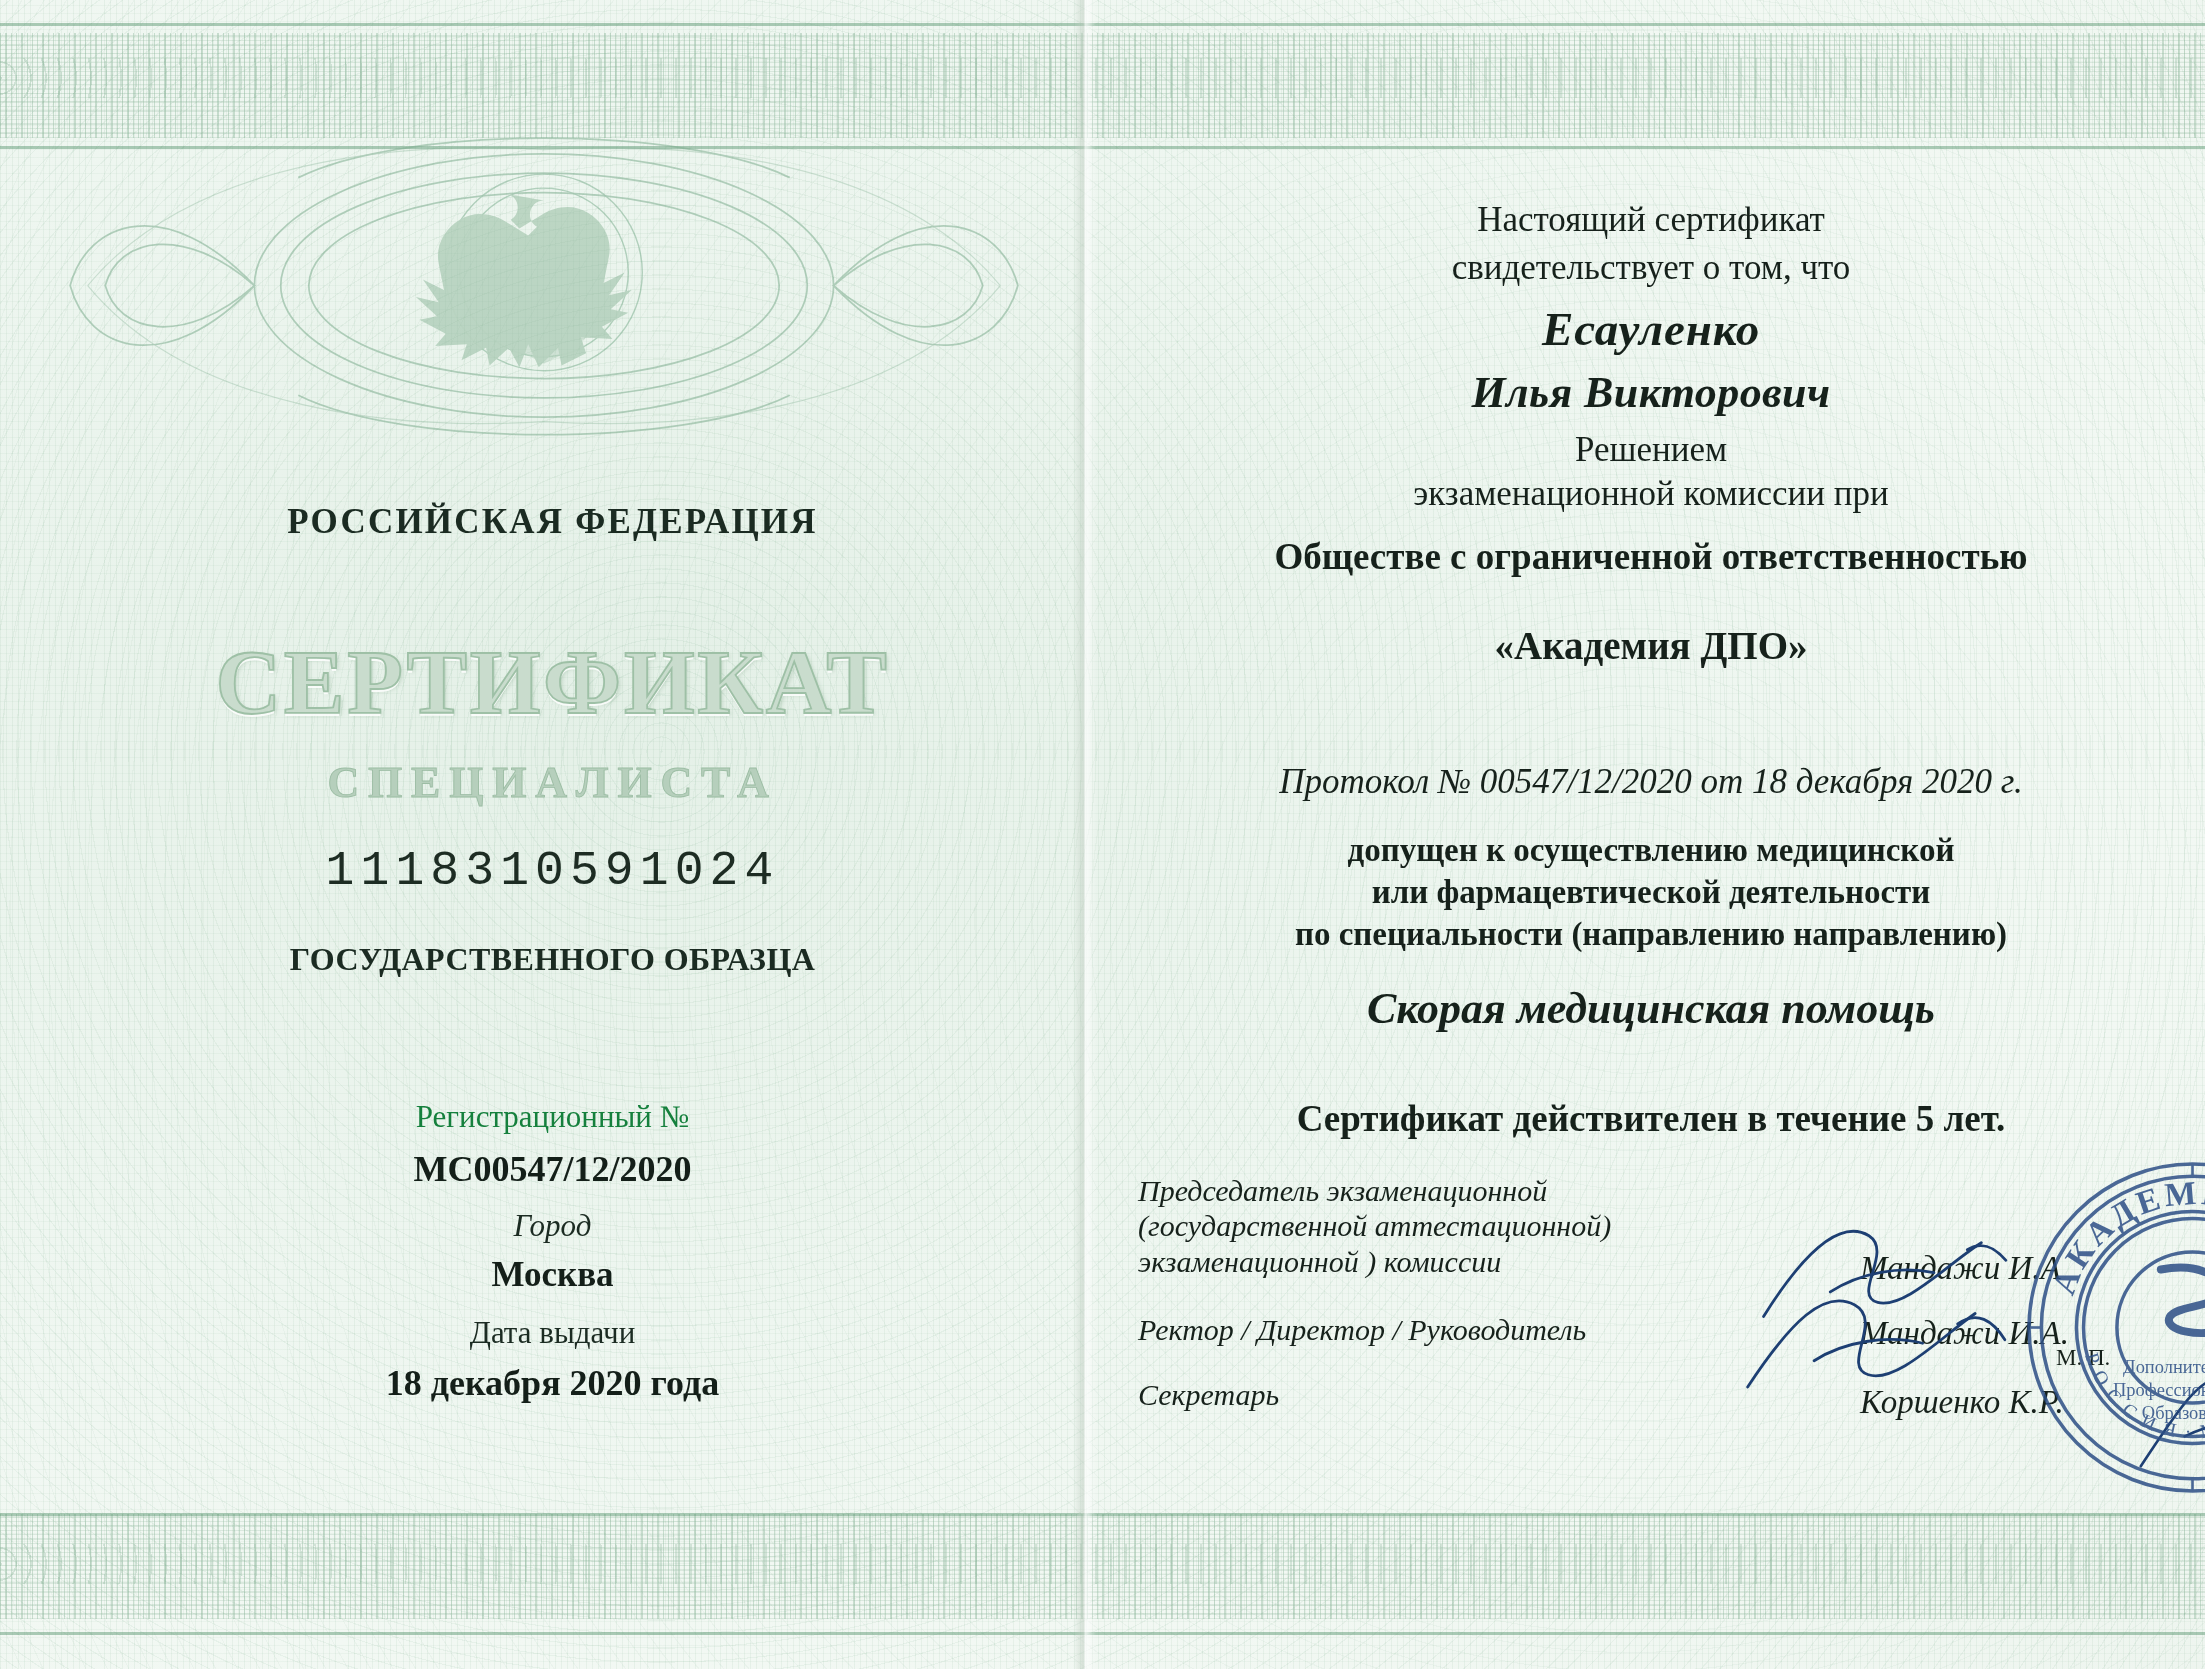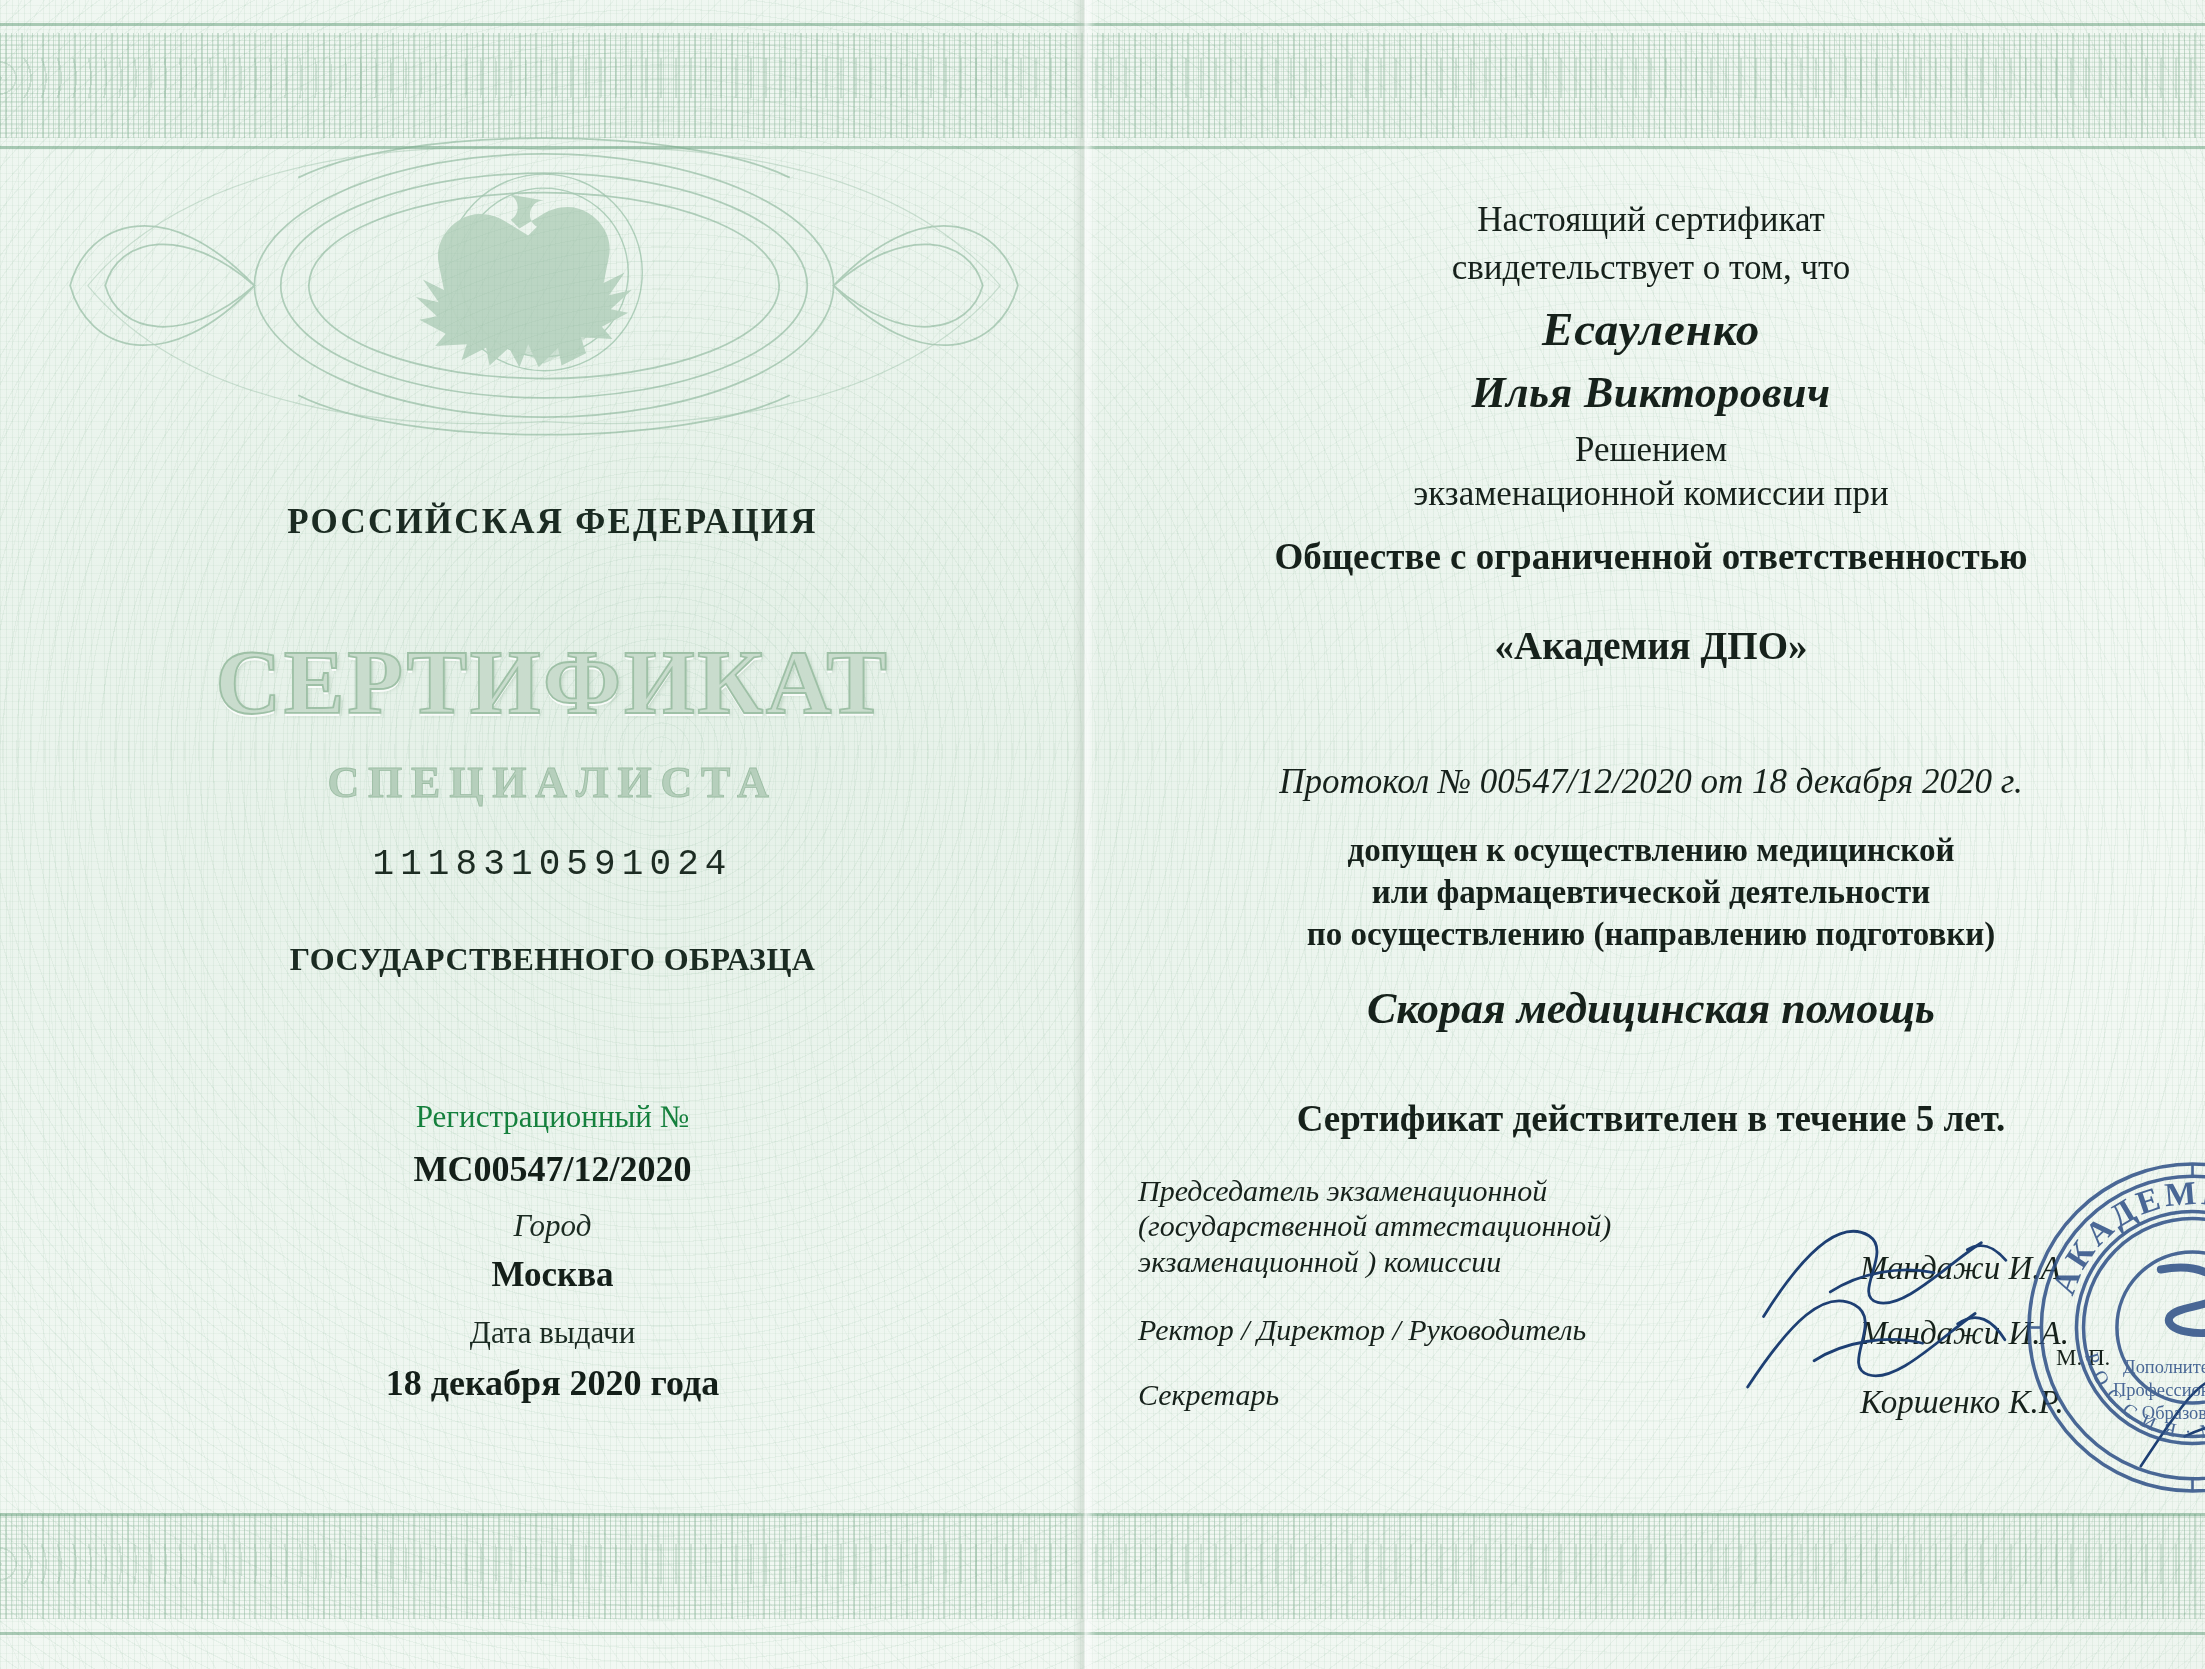--- a/index.html
+++ b/index.html
@@ -136,21 +136,21 @@
     font-weight: 700;
     letter-spacing: 8.8px;
     color: #b6cfbc;
     -webkit-text-stroke: 0.9px #9cbda4;
     font-family: "Liberation Serif", serif;
   }
   .cert-number {
     position: absolute;
     top: 844px;
     left: 0; right: 0;
-    font-size: 36px;
+    font-size: 48px;
     letter-spacing: 6.1px;
     color: #1d2c23;
     font-family: "Liberation Mono", monospace;
   }
   .state-doc {
     position: absolute;
     top: 941px;
     left: 61px; right: 61px;
     font-size: 32px;
     font-weight: 700;
@@ -392,21 +392,21 @@
     <div class="r-line intro2">свидетельствует о том, что</div>
     <div class="r-line surname">Есауленко</div>
     <div class="r-line firstname">Илья Викторович</div>
     <div class="r-line by-decision">Решением</div>
     <div class="r-line commission">экзаменационной комиссии при</div>
     <div class="r-line org1">Обществе с ограниченной ответственностью</div>
     <div class="r-line org2">«Академия ДПО»</div>
     <div class="r-line protocol">Протокол № 00547/12/2020 от 18 декабря 2020 г.</div>
     <div class="r-line adm1">допущен к осуществлению медицинской</div>
     <div class="r-line adm2">или фармацевтической деятельности</div>
-    <div class="r-line adm3">по осуществлению (направлению подготовки)</div>
+    <div class="r-line adm3">по специальности (направлению направлению)</div>
     <div class="r-line speciality">Скорая медицинская помощь</div>
     <div class="r-line validity">Сертификат действителен в течение 5 лет.</div>
 
     <div class="sig-block">
       <div class="sig-row sig-role-1">Председатель экзаменационной (государственной аттестационной) экзаменационной ) комиссии</div>
       <div class="sig-row sig-role-2">Ректор / Директор / Руководитель</div>
       <div class="sig-row sig-role-3">Секретарь</div>
 
       <div class="sig-name sig-name-1">Мандажи И.А</div>
       <div class="sig-name sig-name-2">Мандажи И.А.</div>

